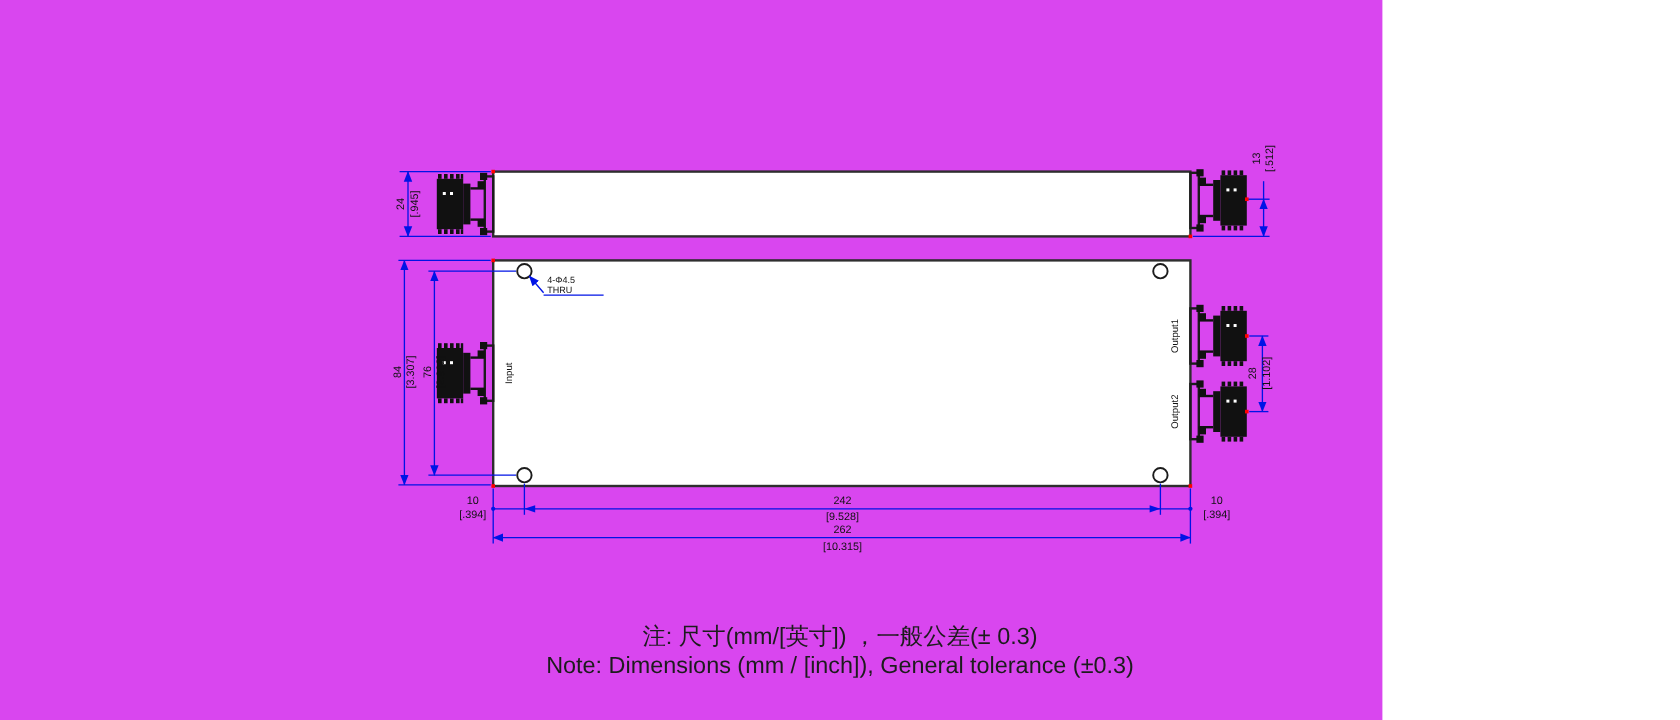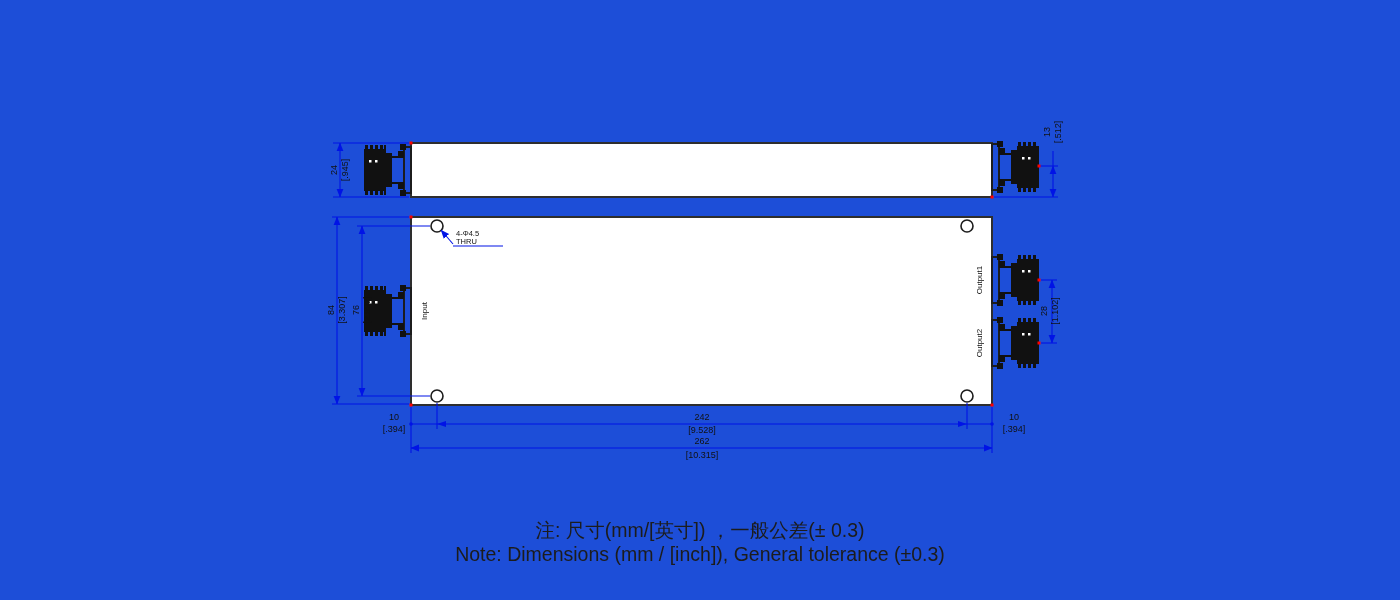--- a/index.html
+++ b/index.html
@@ -6,23 +6,23 @@
     margin: 0;
     padding: 0;
     background: #ffffff;
     width: 1400px;
     height: 600px;
     overflow: hidden;
     font-family: "Liberation Sans", "DejaVu Sans", sans-serif;
   }
   #stage {
     position: relative;
-    width: 1400px;
+    width: 1152px;
     height: 600px;
-    background: #1d4ed8;
+    background: #d946ef;
   }
   svg { display: block; }
   
   .part { stroke: #2e2e2e; fill: #ffffff; stroke-width: 2; }
   .part-thin { stroke: #1c1c1c; fill: none; stroke-width: 2; }
   .solid { fill: #111111; stroke: none; }
   .hole { fill: #ffffff; stroke: #1c1c1c; stroke-width: 1.6; }
   
   .dim { stroke: #0013e6; stroke-width: 1.1; fill: none; }
   .dim-fill { fill: #0013e6; stroke: none; }

